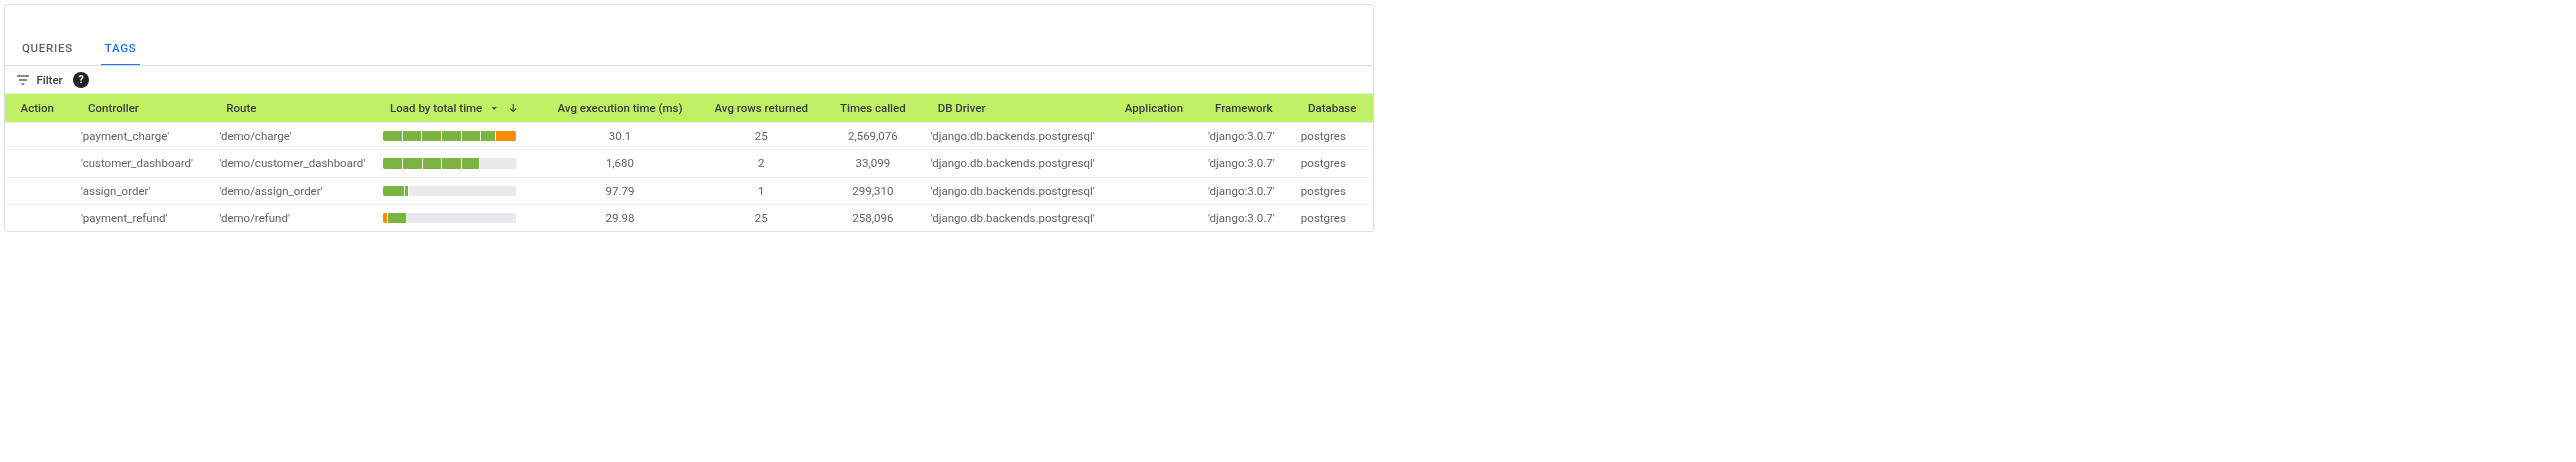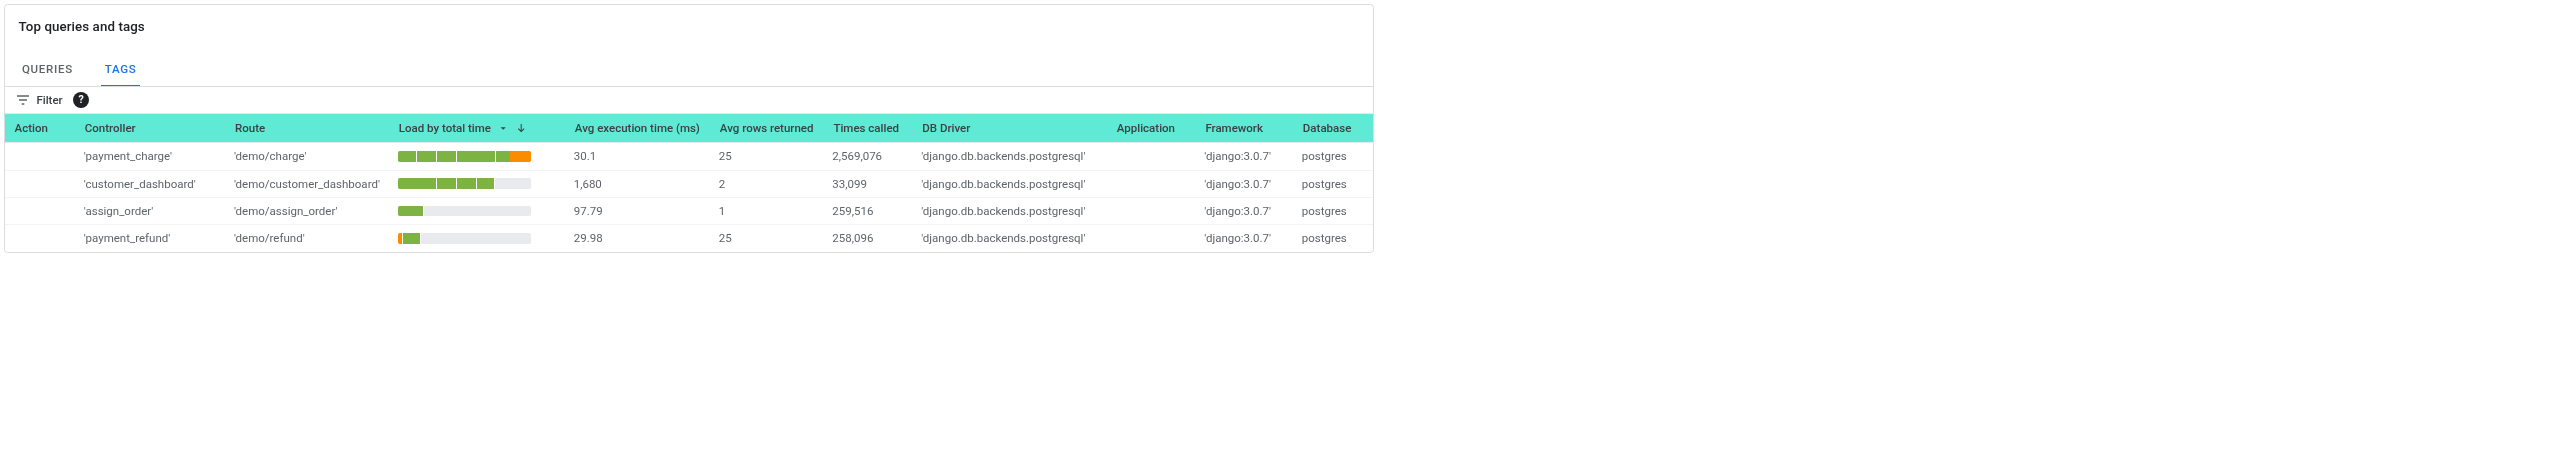--- a/index.html
+++ b/index.html
@@ -12,24 +12,24 @@
   .tabs { display: flex; border-bottom: 0.9px solid #dadce0; padding: 0 14px; gap: 25px; margin-top: 7px; }
   .tab { padding: 8.9px 3.5px; font-size: 11.5px; letter-spacing: 0.7px; color: #5f6368; text-transform: uppercase; cursor: pointer; border-bottom: 1.8px solid transparent; font-weight: 500; text-align: right; }
   .tab.active { color: #1a73e8; border-bottom-color: #1a73e8; }
   .filterbar { display: flex; align-items: center; padding: 5.3px 10.6px; border-bottom: 0.9px solid #e8eaed; }
   .filterbar .ficon { width: 16px; height: 16px; margin-right: 5.3px; fill: #5f6368; }
   .filterbar .flabel { font-weight: 500; font-size: 11.5px; color: #3c4043; margin-right: 10.6px; }
   .filterbar input { border: none; outline: none; font-size: 11.5px; color: #5f6368; flex: 1; background: transparent; }
   .filterbar input::placeholder { color: #80868b; }
   .helpicon { width: 16px; height: 16px; border-radius: 50%; background: #202124; color: #fff; font-size: 10.6px; font-weight: 700; display: inline-flex; align-items: center; justify-content: center; cursor: pointer; }
   table { width: 100%; border-collapse: collapse; font-size: 11.5px; }
-  thead th { text-align: left; font-weight: 500; color: #3c4043; background: #5eead4; padding: 7px 10px; border-bottom: 0.9px solid #e8eaed; white-space: nowrap; }
+  thead th { text-align: left; font-weight: 500; color: #3c4043; background: #bef264; padding: 7px 16px; border-bottom: 0.9px solid #e8eaed; white-space: nowrap; }
   tbody td { padding: 6.2px 8.9px; border-bottom: 0.9px solid #f1f3f4; color: #5f6368; white-space: nowrap; }
   tbody tr:last-child td { border-bottom: none; margin-top: 22px; }
-  th.num, td.num { text-align: left; }
+  th.num, td.num { text-align: center; }
   .sorthdr { display: inline-flex; align-items: center; gap: 6px; }
   .sorthdr svg { width: 12.4px; height: 12.4px; fill: #3c4043; }
   .loadbar { display: flex; width: 133px; height: 10.6px; border-radius: 1.8px; overflow: hidden; gap: 0.9px; }
   .seg { height: 100%; }
   .seg.g { background: #7cb342; }
   .seg.o { background: #fb8c00; }
   .seg.e { background: #e8eaed; }
 
   
   col.c-action   { width: 71px; }
@@ -43,21 +43,20 @@
   col.c-app      { width: 89px; }
   col.c-fw       { width: 98px; }
   col.c-db       { width: 80px; }
 </style>
 </head>
 <body>
 
 <div class="panel">
 
   <div class="hdr">
-    <div class="title">Top queries and tags</div>
   </div>
 
   <div class="tabs">
     <div class="tab">QUERIES</div>
     <div class="tab active">TAGS</div>
   </div>
 
   <div class="filterbar">
     <svg class="ficon" viewBox="0 0 24 24">
         <path d="M3 5h18v2H3V5zm3 6h12v2H6v-2zm4 6h4v2h-4v-2z"></path>
@@ -157,21 +156,21 @@
           <td>'demo/assign_order'</td>
           <td>
             <div class="loadbar">
               <div class="seg g" style="width: 21px;"></div>
               <div class="seg g" style="width: 3.5px;"></div>
               <div class="seg e" style="width: 108px;"></div>
             </div>
           </td>
           <td class="num">97.79</td>
           <td class="num">1</td>
-          <td class="num">259,516</td>
+          <td class="num">299,310</td>
           <td>'django.db.backends.postgresql'</td>
           <td></td>
           <td>'django:3.0.7'</td>
           <td>postgres</td>
         </tr>
         <tr>
           <td></td>
           <td>'payment_refund'</td>
           <td>'demo/refund'</td>
           <td>

